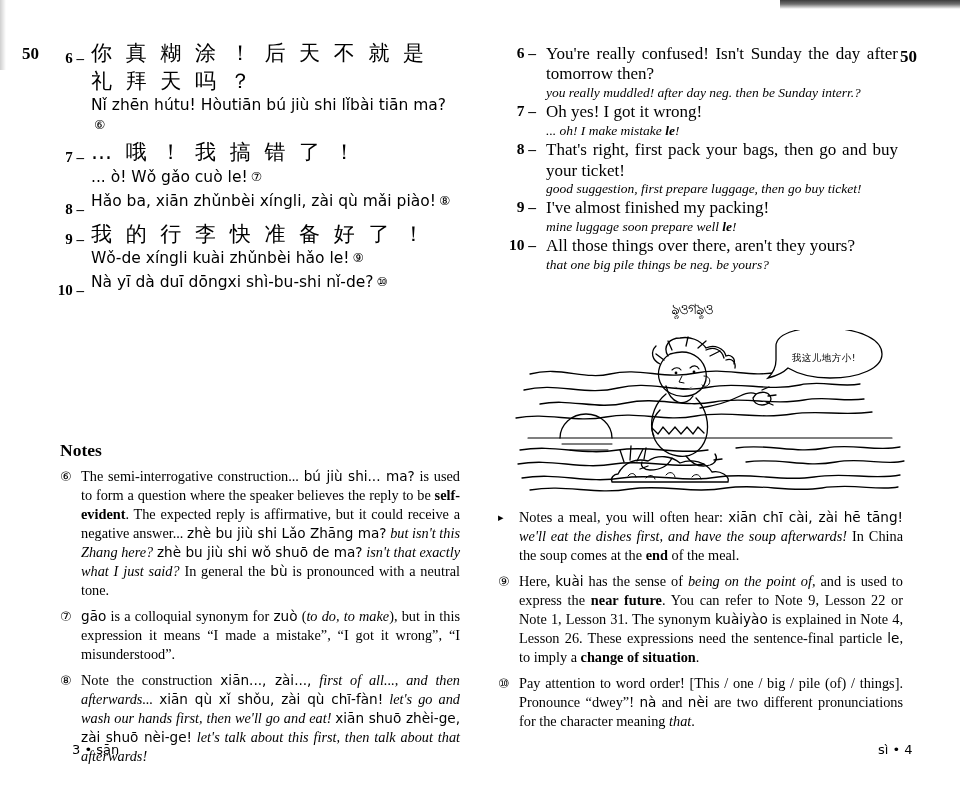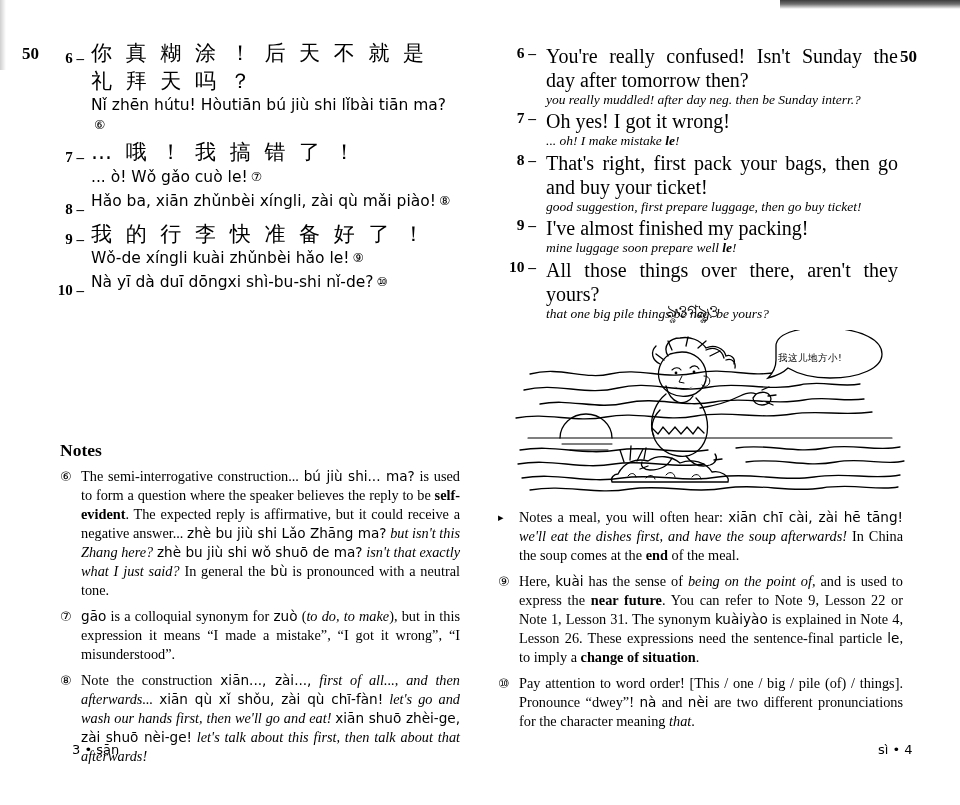--- a/index.html
+++ b/index.html
@@ -102,21 +102,21 @@
     text-align: right;
     padding-right: 10px;
     font-family: "Liberation Serif", serif;
     font-weight: bold;
     font-size: 15.5px;
     white-space: nowrap;
   }
   .en-body { flex: 1 1 auto; }
   .en-main {
     font-family: "Liberation Serif", serif;
-    font-size: 20px;
+    font-size: 17px;
     line-height: 1.2;
     text-align: justify;
   }
   .en-gloss {
     font-family: "Liberation Serif", serif;
     font-style: italic;
     font-size: 13.5px;
     line-height: 1.22;
     margin-top: 0px;
   }
@@ -174,39 +174,39 @@
   }
 
   
   .ornament {
     position: absolute;
     left: 492px;
     top: 298px;
     width: 400px;
     text-align: center;
     font-family: "DejaVu Sans", sans-serif;
-    font-size: 17px;
+    font-size: 14px;
     letter-spacing: -1px;
   }
 
   
   .illus {
     position: absolute;
     left: 500px;
     top: 330px;
     width: 420px;
     height: 170px;
   }
   .illus svg { display: block; width: 100%; height: 100%; }
   .bubble-text {
     position: absolute;
     left: 278px;
     top: 22px;
     width: 92px;
-    text-align: left;
+    text-align: center;
     font-family: "DejaVu Sans", sans-serif;
     font-size: 9.5px;
     letter-spacing: .5px;
     color: #000;
   }
 
   
   .folio-bot {
     position: absolute;
     top: 742px;

